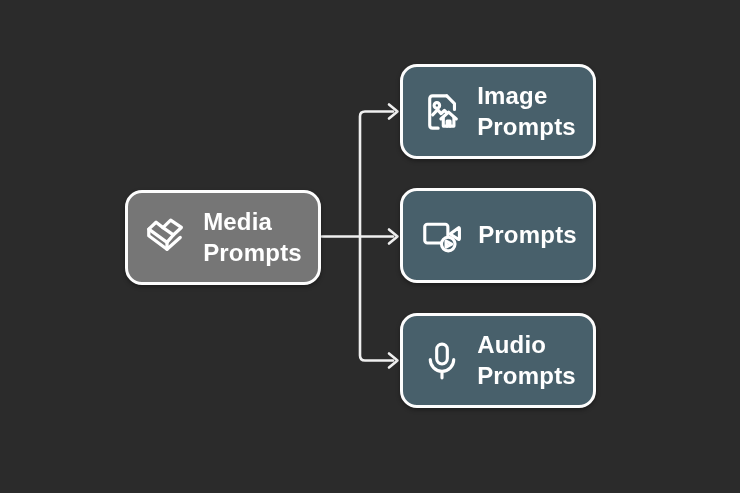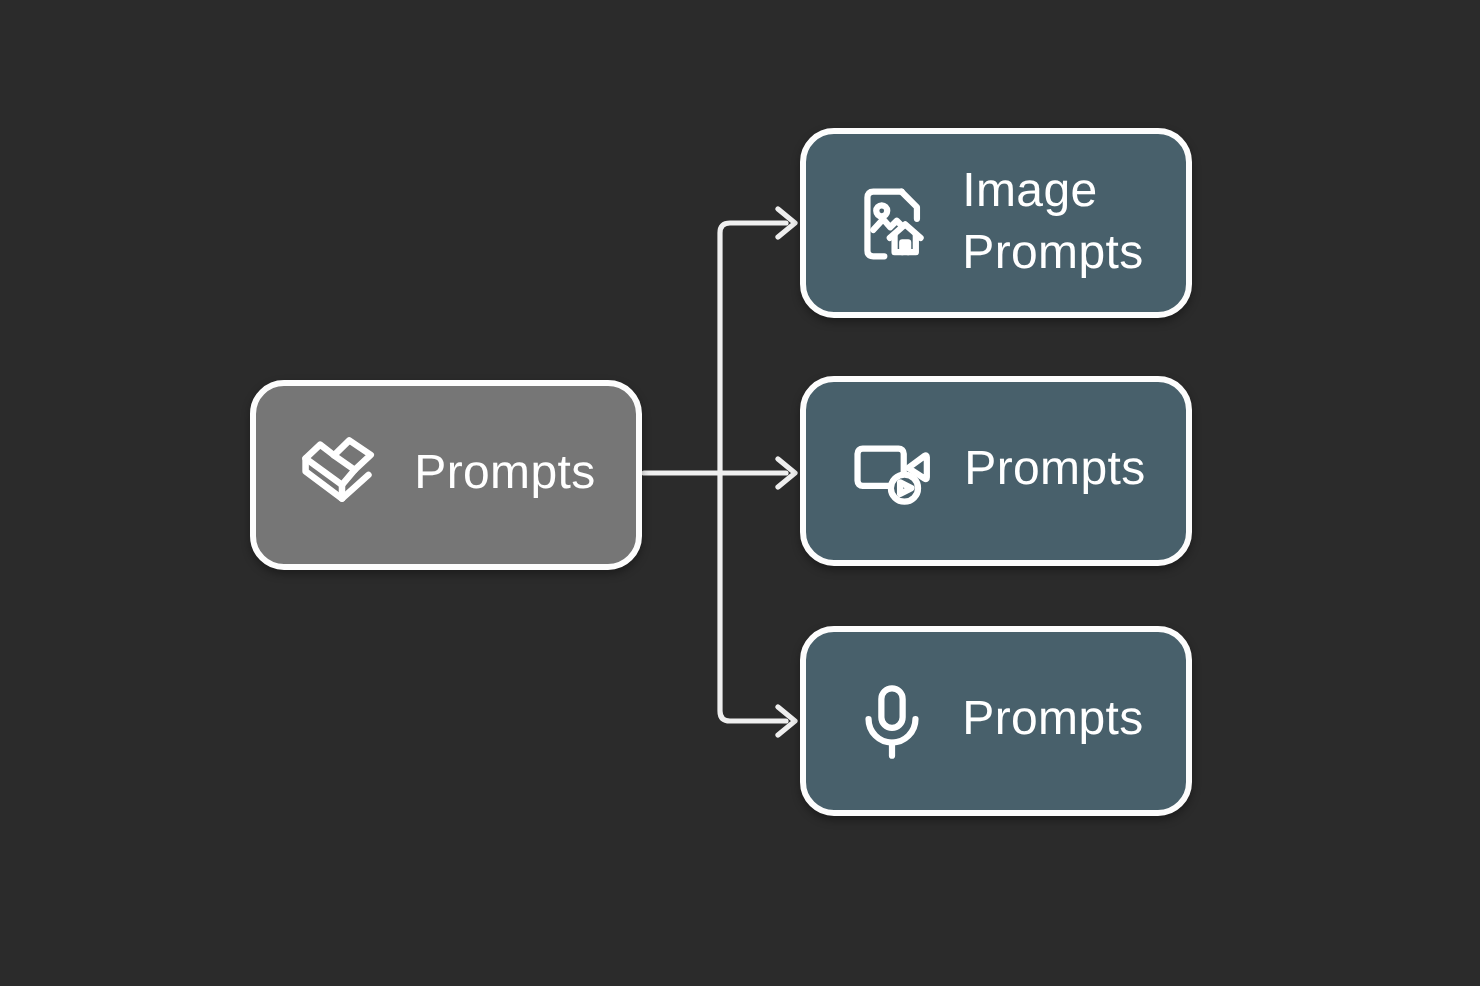--- a/index.html
+++ b/index.html
@@ -43,21 +43,21 @@
     background: #48606b;
   }
   .node-image { top: 64px; }
   .node-video { top: 188px; }
   .node-audio { top: 313px; }
   .node .icon { flex: 0 0 auto; display: flex; }
   .node .icon svg { display: block; }
   .label {
     color: #ffffff;
     font-size: 24px;
-    font-weight: 400;
+    font-weight: 700;
     line-height: 1.26;
     text-align: left;
     letter-spacing: 0.2px;
     white-space: nowrap;
   }
   .label span { display: block; }
 </style>
 </head>
 <body>
 
@@ -79,20 +79,21 @@
   <div class="node node-root">
     <span class="icon">
       <svg width="46" height="46" viewBox="0 0 24 24" fill="none" stroke="#ffffff" stroke-width="1.7" stroke-linejoin="round" stroke-linecap="round">
         <path d="M13.9 2.7 L19.5 6.5 L15.3 10.4 L9.9 6.6 Z"></path>
         <path d="M9.9 6.6 L6.3 3.8 L2.5 7.4 L2.5 10.8 L12 17.9 L18.9 11.7"></path>
         <path d="M2.5 7.4 L12 14.3 L15.3 10.4"></path>
         <path d="M12 14.3 L12 17.9"></path>
       </svg>
     </span>
     <div class="label">
+      <span>Media</span>
       <span>Prompts</span>
     </div>
   </div>
 
   <div class="node node-child node-image">
     <span class="icon">
       <svg width="44" height="46" viewBox="0 0 24 24" fill="none" stroke="#ffffff" stroke-width="1.7" stroke-linejoin="round" stroke-linecap="round">
 
         <path d="M14.6 3.2 H6.9 Q5.3 3.2 5.3 4.8 V19.2 Q5.3 20.8 6.9 20.8 H9.9"></path>
         <path d="M14.6 3.2 L18.8 7.4 V10.6"></path>
@@ -131,17 +132,18 @@
 
   <div class="node node-child node-audio">
     <span class="icon">
       <svg width="44" height="46" viewBox="0 0 24 24" fill="none" stroke="#ffffff" stroke-width="1.7" stroke-linejoin="round" stroke-linecap="round">
         <rect x="9.1" y="2.8" width="5.8" height="10.8" rx="2.9"></rect>
         <path d="M5.6 11.2 A6.4 6.4 0 0 0 18.4 11.2"></path>
         <path d="M12 17.7 V21.2"></path>
       </svg>
     </span>
     <div class="label">
+      <span>Audio</span>
       <span>Prompts</span>
     </div>
   </div>
 
 </div>
 
 </body></html>

